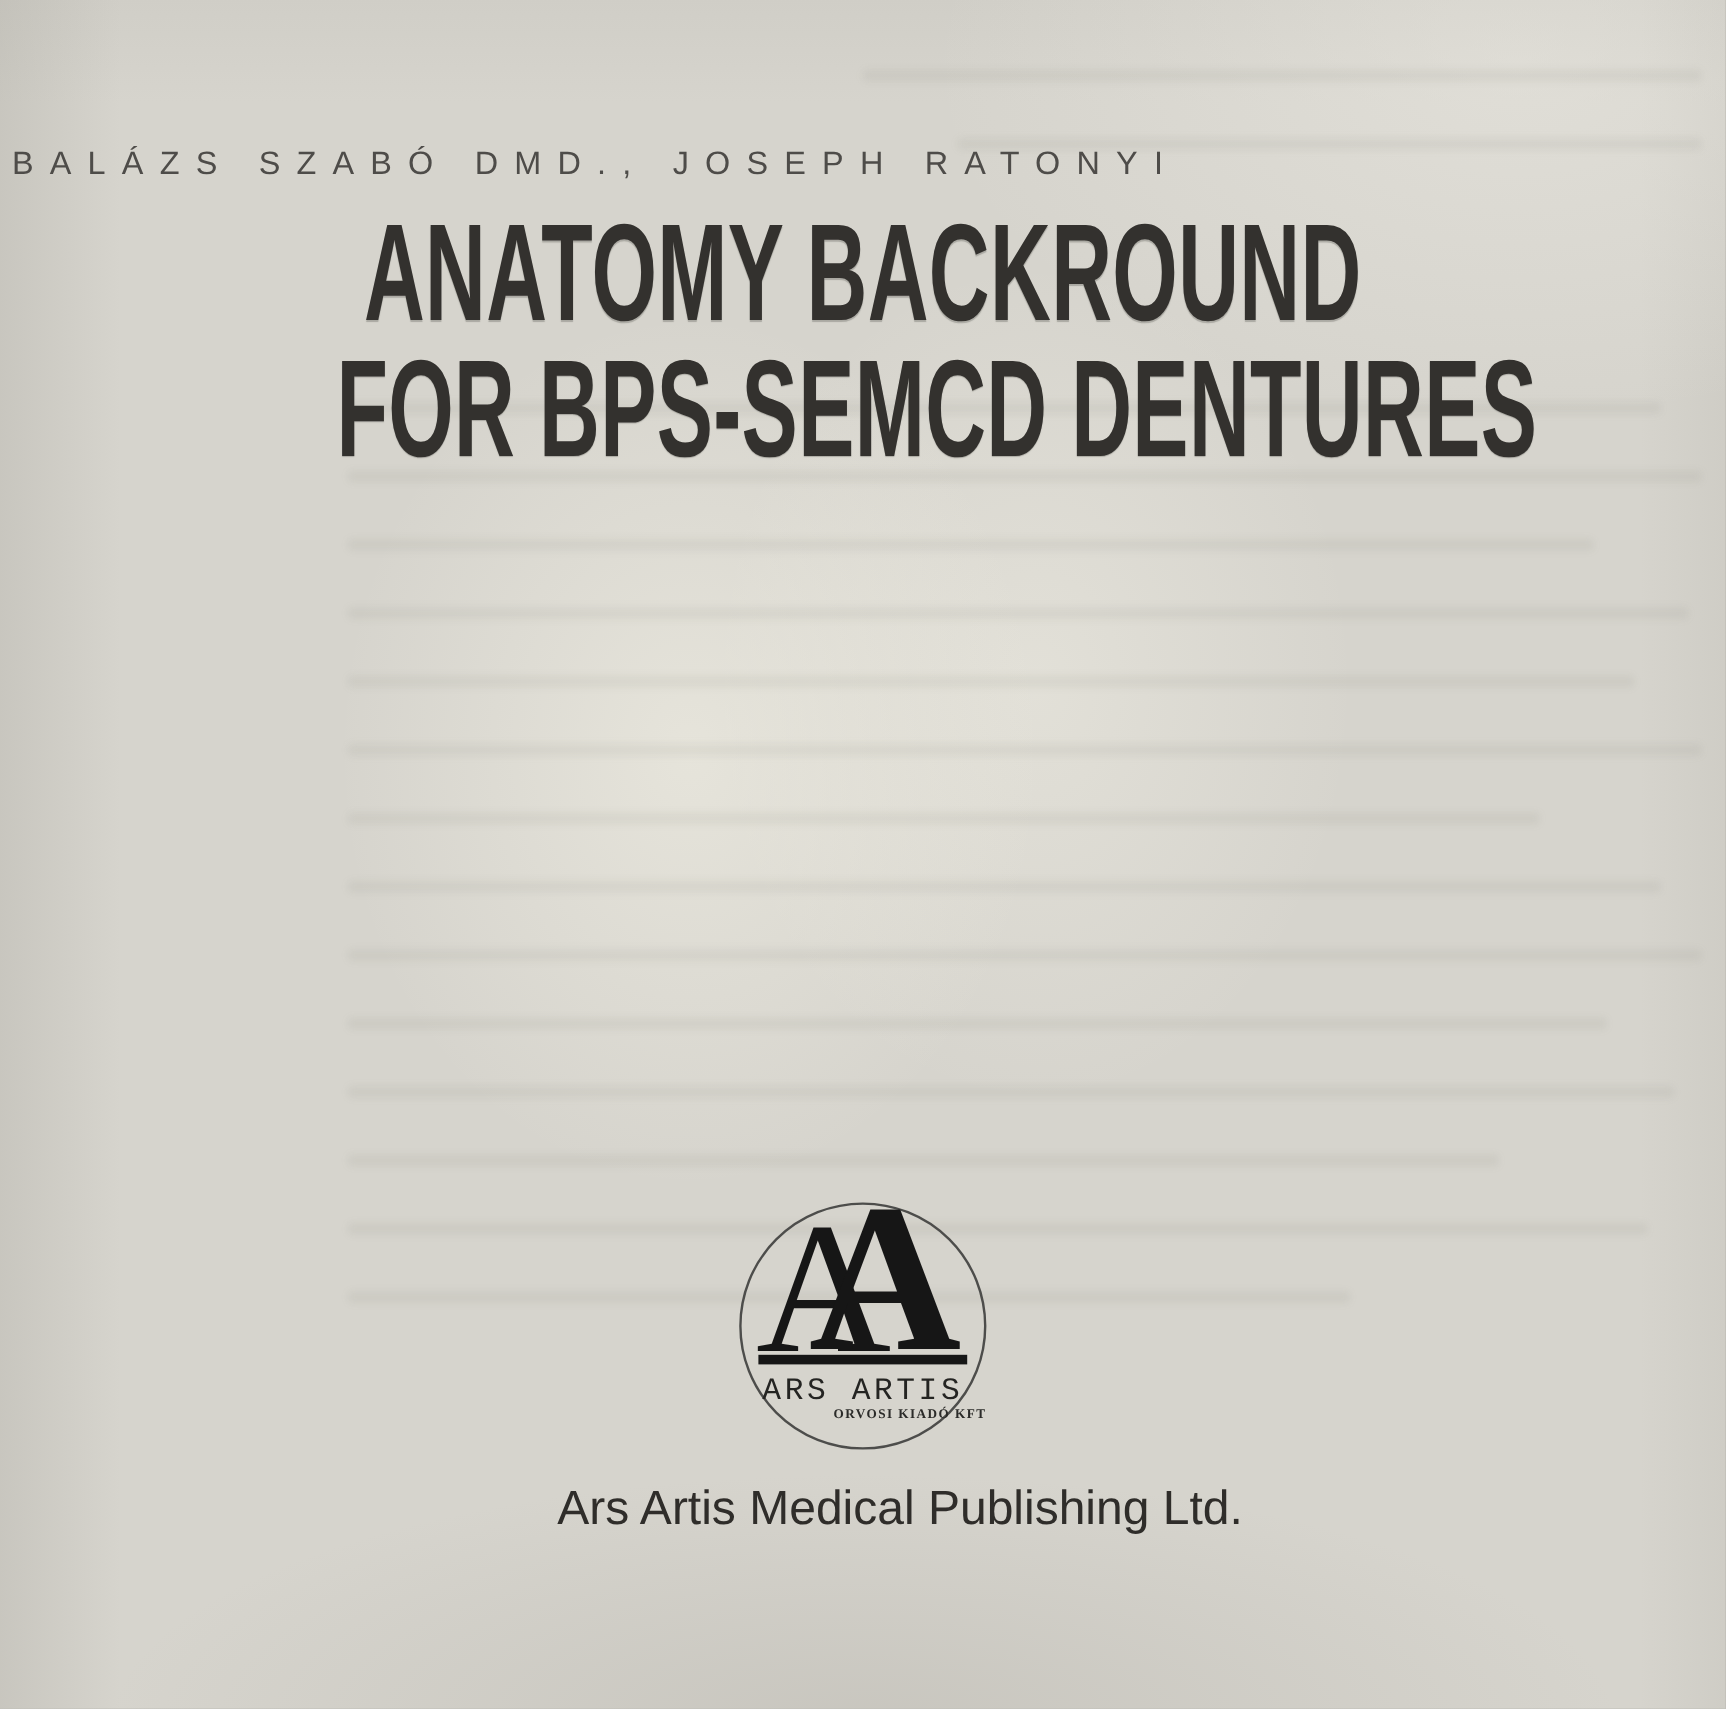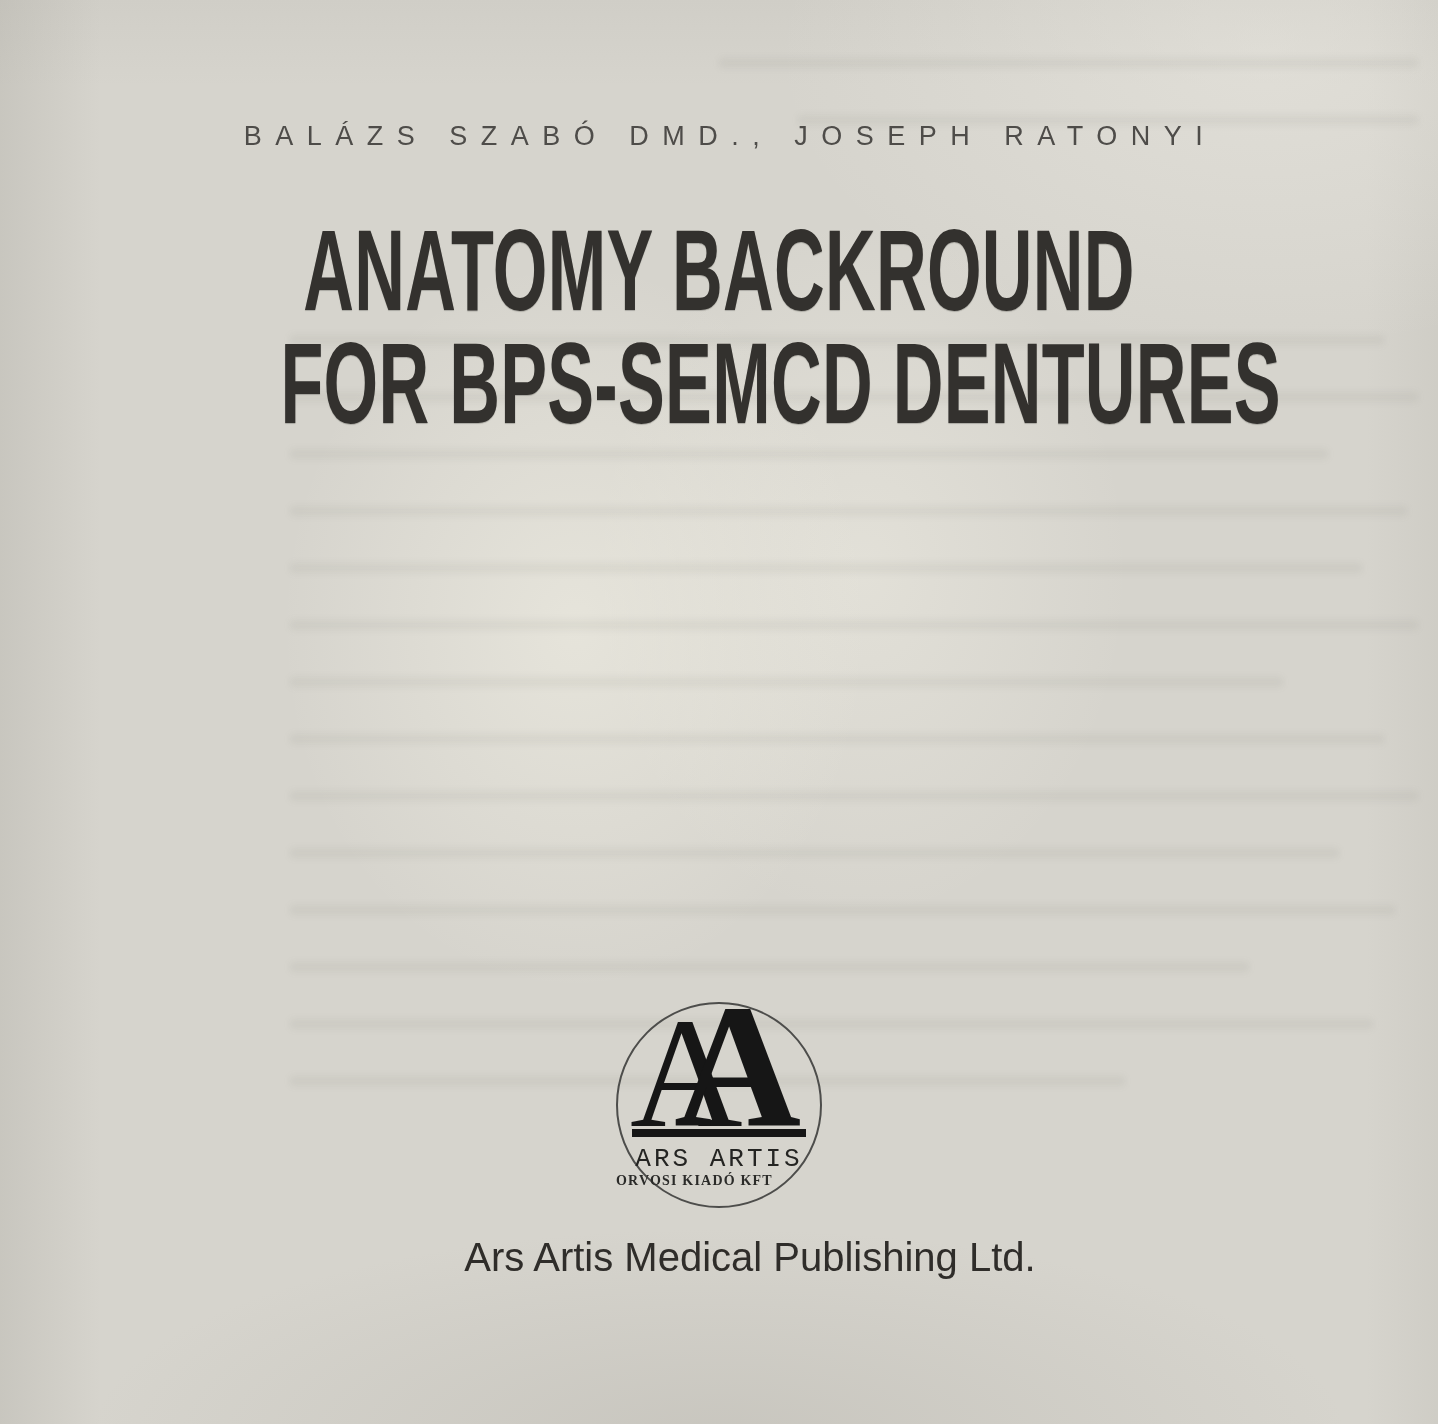--- a/index.html
+++ b/index.html
@@ -48,38 +48,37 @@
   .gl:nth-child(12) { width: 93%; }
   .gl:nth-child(13) { width: 98%; }
   .gl:nth-child(14) { width: 85%; }
   .gl:nth-child(15) { width: 96%; }
   .gl:nth-child(16) { width: 74%; }
 
   .author-line {
     position: absolute;
     top: 121px; left: 0;
     width: 100%;
-    text-align: center;
+    text-align: left;
     font-size: 27px;
     font-weight: 400;
     letter-spacing: 13.5px;
-    padding-left: 22px;
+    padding-left: 10px;
     box-sizing: border-box;
     color: #4e4c49;
     white-space: nowrap;
   }
 
   .book-title {
     position: absolute;
     top: 172px; left: 0;
     width: 100%;
     text-align: center;
     color: #33312e;
     font-weight: 700;
-    margin-top: 42px;
   }
   .title-line {
     display: block;
     font-size: 115px;
     line-height: 0.98;
     letter-spacing: 0.5px;
     white-space: nowrap;
     transform: scaleX(0.61);
     transform-origin: 50% 50%;
     text-shadow: 0 1px 1px rgba(90,88,82,0.35);
@@ -117,23 +116,23 @@
     text-align: center;
     font-family: Liberation Mono, monospace;
     font-size: 26px;
     letter-spacing: 3px;
     color: #242422;
     white-space: nowrap;
   }
   .logo-sub {
     position: absolute;
     top: 171px; left: 0; width: 100%;
-    text-align: left;
+    text-align: right;
     font-family: "Liberation Serif", serif;
-    font-size: 14px;
+    font-size: 11px;
     font-weight: 700;
     letter-spacing: 1.2px;
     color: #2b2b29;
     white-space: nowrap;
   }
 
   .imprint {
     position: absolute;
     top: 1233px; left: 0;
     width: 100%;

